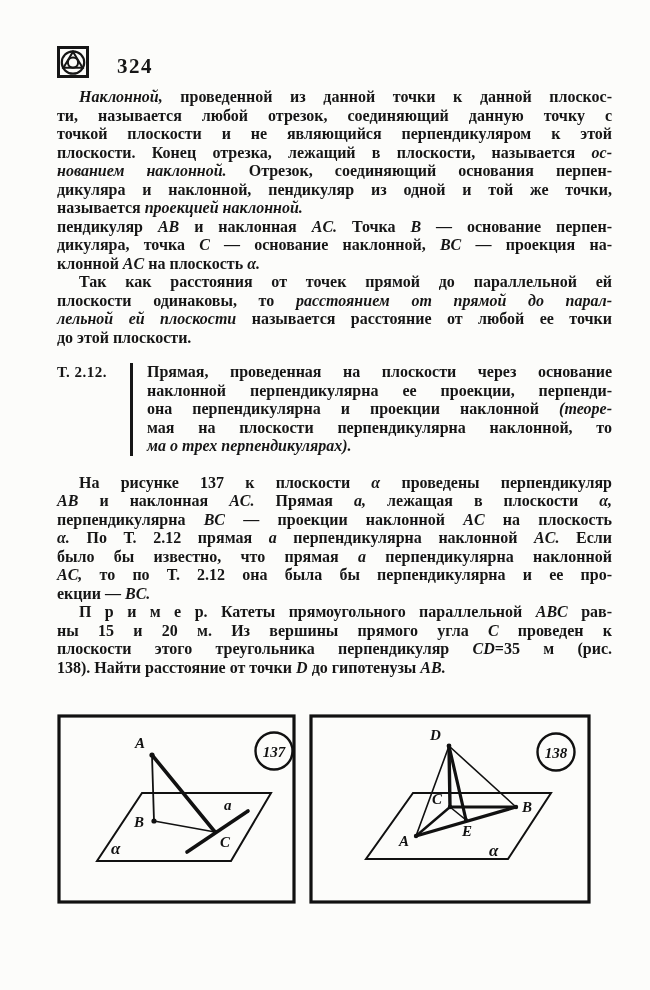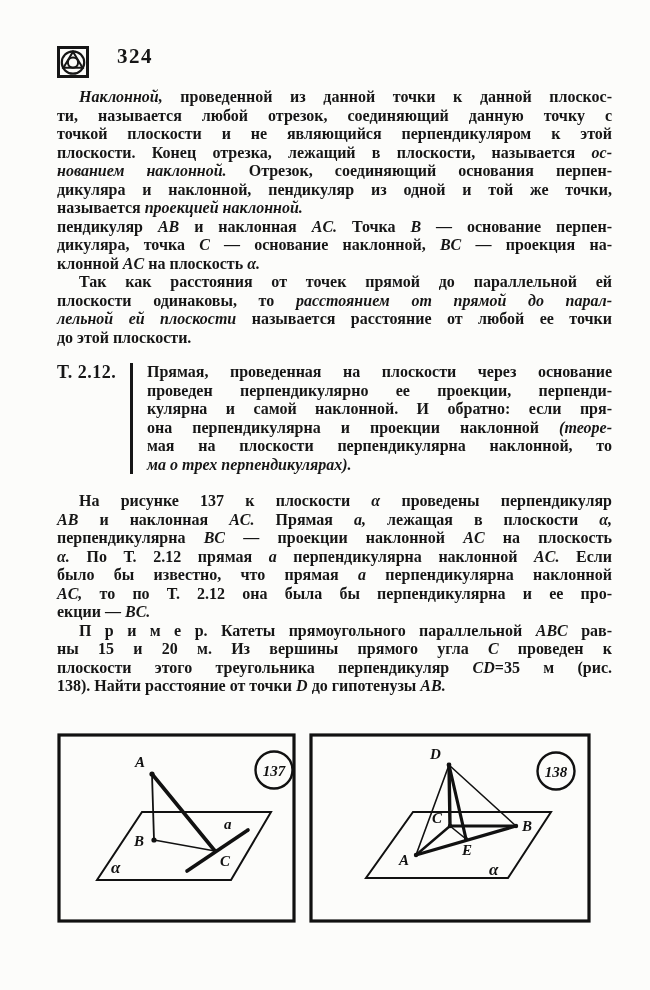--- a/index.html
+++ b/index.html
@@ -3,33 +3,33 @@
 <meta charset="utf-8">
 <style>
   html,body{margin:0;padding:0;background:#ffffff;}
   .page{
     width:650px;height:990px;box-sizing:border-box;position:relative;
     background:#fcfcfa;color:#161616;
     font-family:"Liberation Serif","DejaVu Serif",serif;font-weight:700;
     padding:46px 38px 0 57px;overflow:hidden;
   }
   
-  .header{display:flex;column-gap:28px;height:32px;margin-bottom:10px;}
+  .header{display:flex;align-items:flex-end;column-gap:28px;height:32px;margin-bottom:10px;}
   .logo{width:32px;height:32px;}
   .logo svg{display:block;width:32px;height:32px;}
   .page-number{font-size:21px;letter-spacing:1.5px;line-height:1;padding-bottom:1px;}
   
   .para{width:555px;}
   .line{font-size:16px;line-height:18.5px;height:18.5px;text-align:justify;text-align-last:justify;white-space:normal;}
   .line.last{text-align-last:left;}
   .line.indent{text-indent:22px;}
   .it{font-style:italic;}
   
   .theorem{display:flex;margin:16px 0 18px 0;width:555px;box-sizing:border-box;}
-  .theorem-label{width:73px;flex:0 0 73px;font-size:18px;line-height:18.5px;letter-spacing:0.5px;}
+  .theorem-label{width:73px;flex:0 0 73px;font-size:15px;line-height:18.5px;letter-spacing:0.5px;}
   .theorem-rule{width:3px;flex:0 0 3px;background:#161616;margin:0 14px 0 0;}
   .theorem-text{flex:1;}
   
   .figures{display:flex;column-gap:13px;margin-top:37px;}
   .fig svg{display:block;}
   .figline{stroke:#111;fill:none;stroke-linecap:round;}
   .figpoly{stroke:#111;fill:none;stroke-linejoin:miter;}
   .figdot{fill:#111;stroke:none;}
   .figtext{font-family:"Liberation Serif","DejaVu Serif",serif;font-weight:700;font-style:italic;fill:#111;}
 </style>
@@ -69,22 +69,21 @@
       <div class="line"><span>плоскости одинаковы, то </span><span class="it">расстоянием от прямой до парал-</span></div>
       <div class="line"><span class="it">лельной ей плоскости</span><span> называется расстояние от любой ее точки</span></div>
       <div class="line last"><span>до этой плоскости.</span></div>
     </div>
 
   <div class="theorem">
     <div class="theorem-label">Т. 2.12.</div>
     <div class="theorem-rule"></div>
     <div class="theorem-text para">
         <div class="line"><span>Прямая, проведенная на плоскости через основание</span></div>
-        <div class="line"><span>проведен перпендикулярно ее проекции, перпенди-</span></div>
-        <div class="line"><span>кулярна и самой наклонной. И обратно: если пря-</span></div>
+        <div class="line"><span>наклонной перпендикулярна ее проекции, перпенди-</span></div>
         <div class="line"><span>она перпендикулярна и проекции наклонной </span><span class="it">(теоре-</span></div>
         <div class="line"><span>мая на плоскости перпендикулярна наклонной, то</span></div>
         <div class="line last"><span class="it">ма о трех перпендикулярах).</span></div>
       </div>
   </div>
 
   <div class="para">
       <div class="line indent"><span>На рисунке 137 к плоскости </span><span class="it">α</span><span> проведены перпендикуляр</span></div>
       <div class="line"><span class="it">AB</span><span> и наклонная </span><span class="it">AC.</span><span> Прямая </span><span class="it">a,</span><span> лежащая в плоскости </span><span class="it">α,</span></div>
       <div class="line"><span>перпендикулярна </span><span class="it">BC</span><span> — проекции наклонной </span><span class="it">AC</span><span> на плоскость</span></div>

